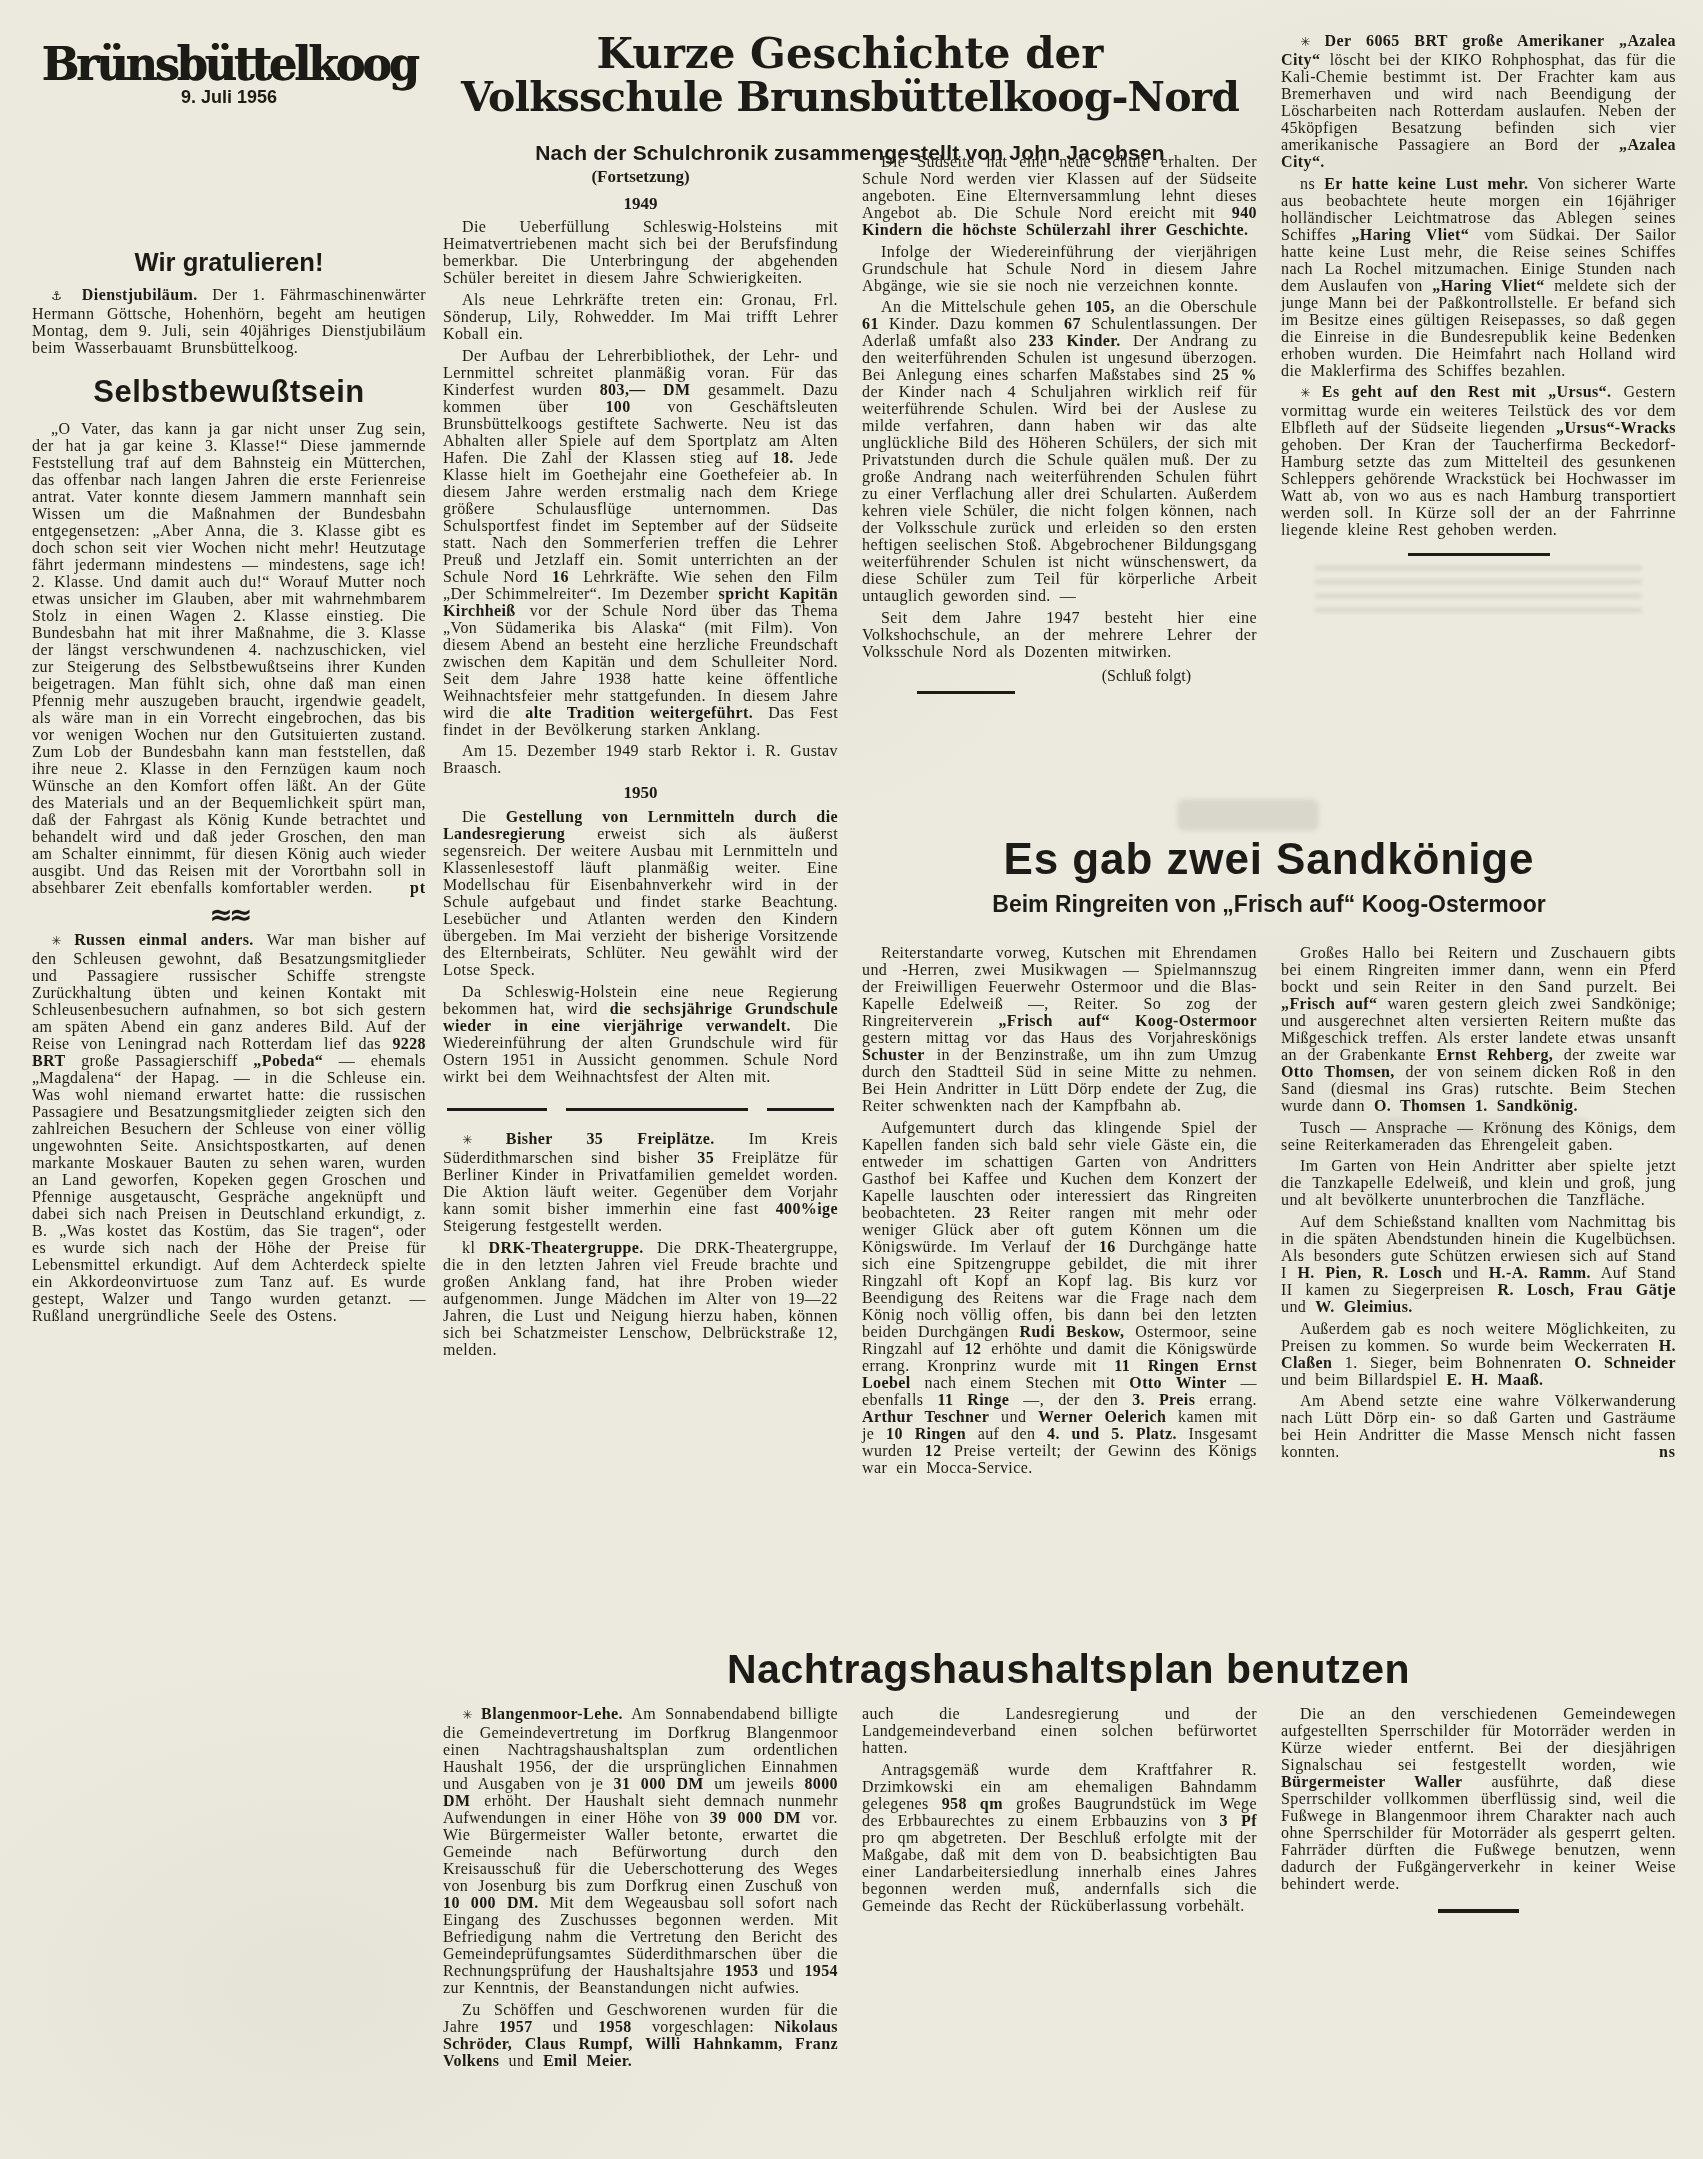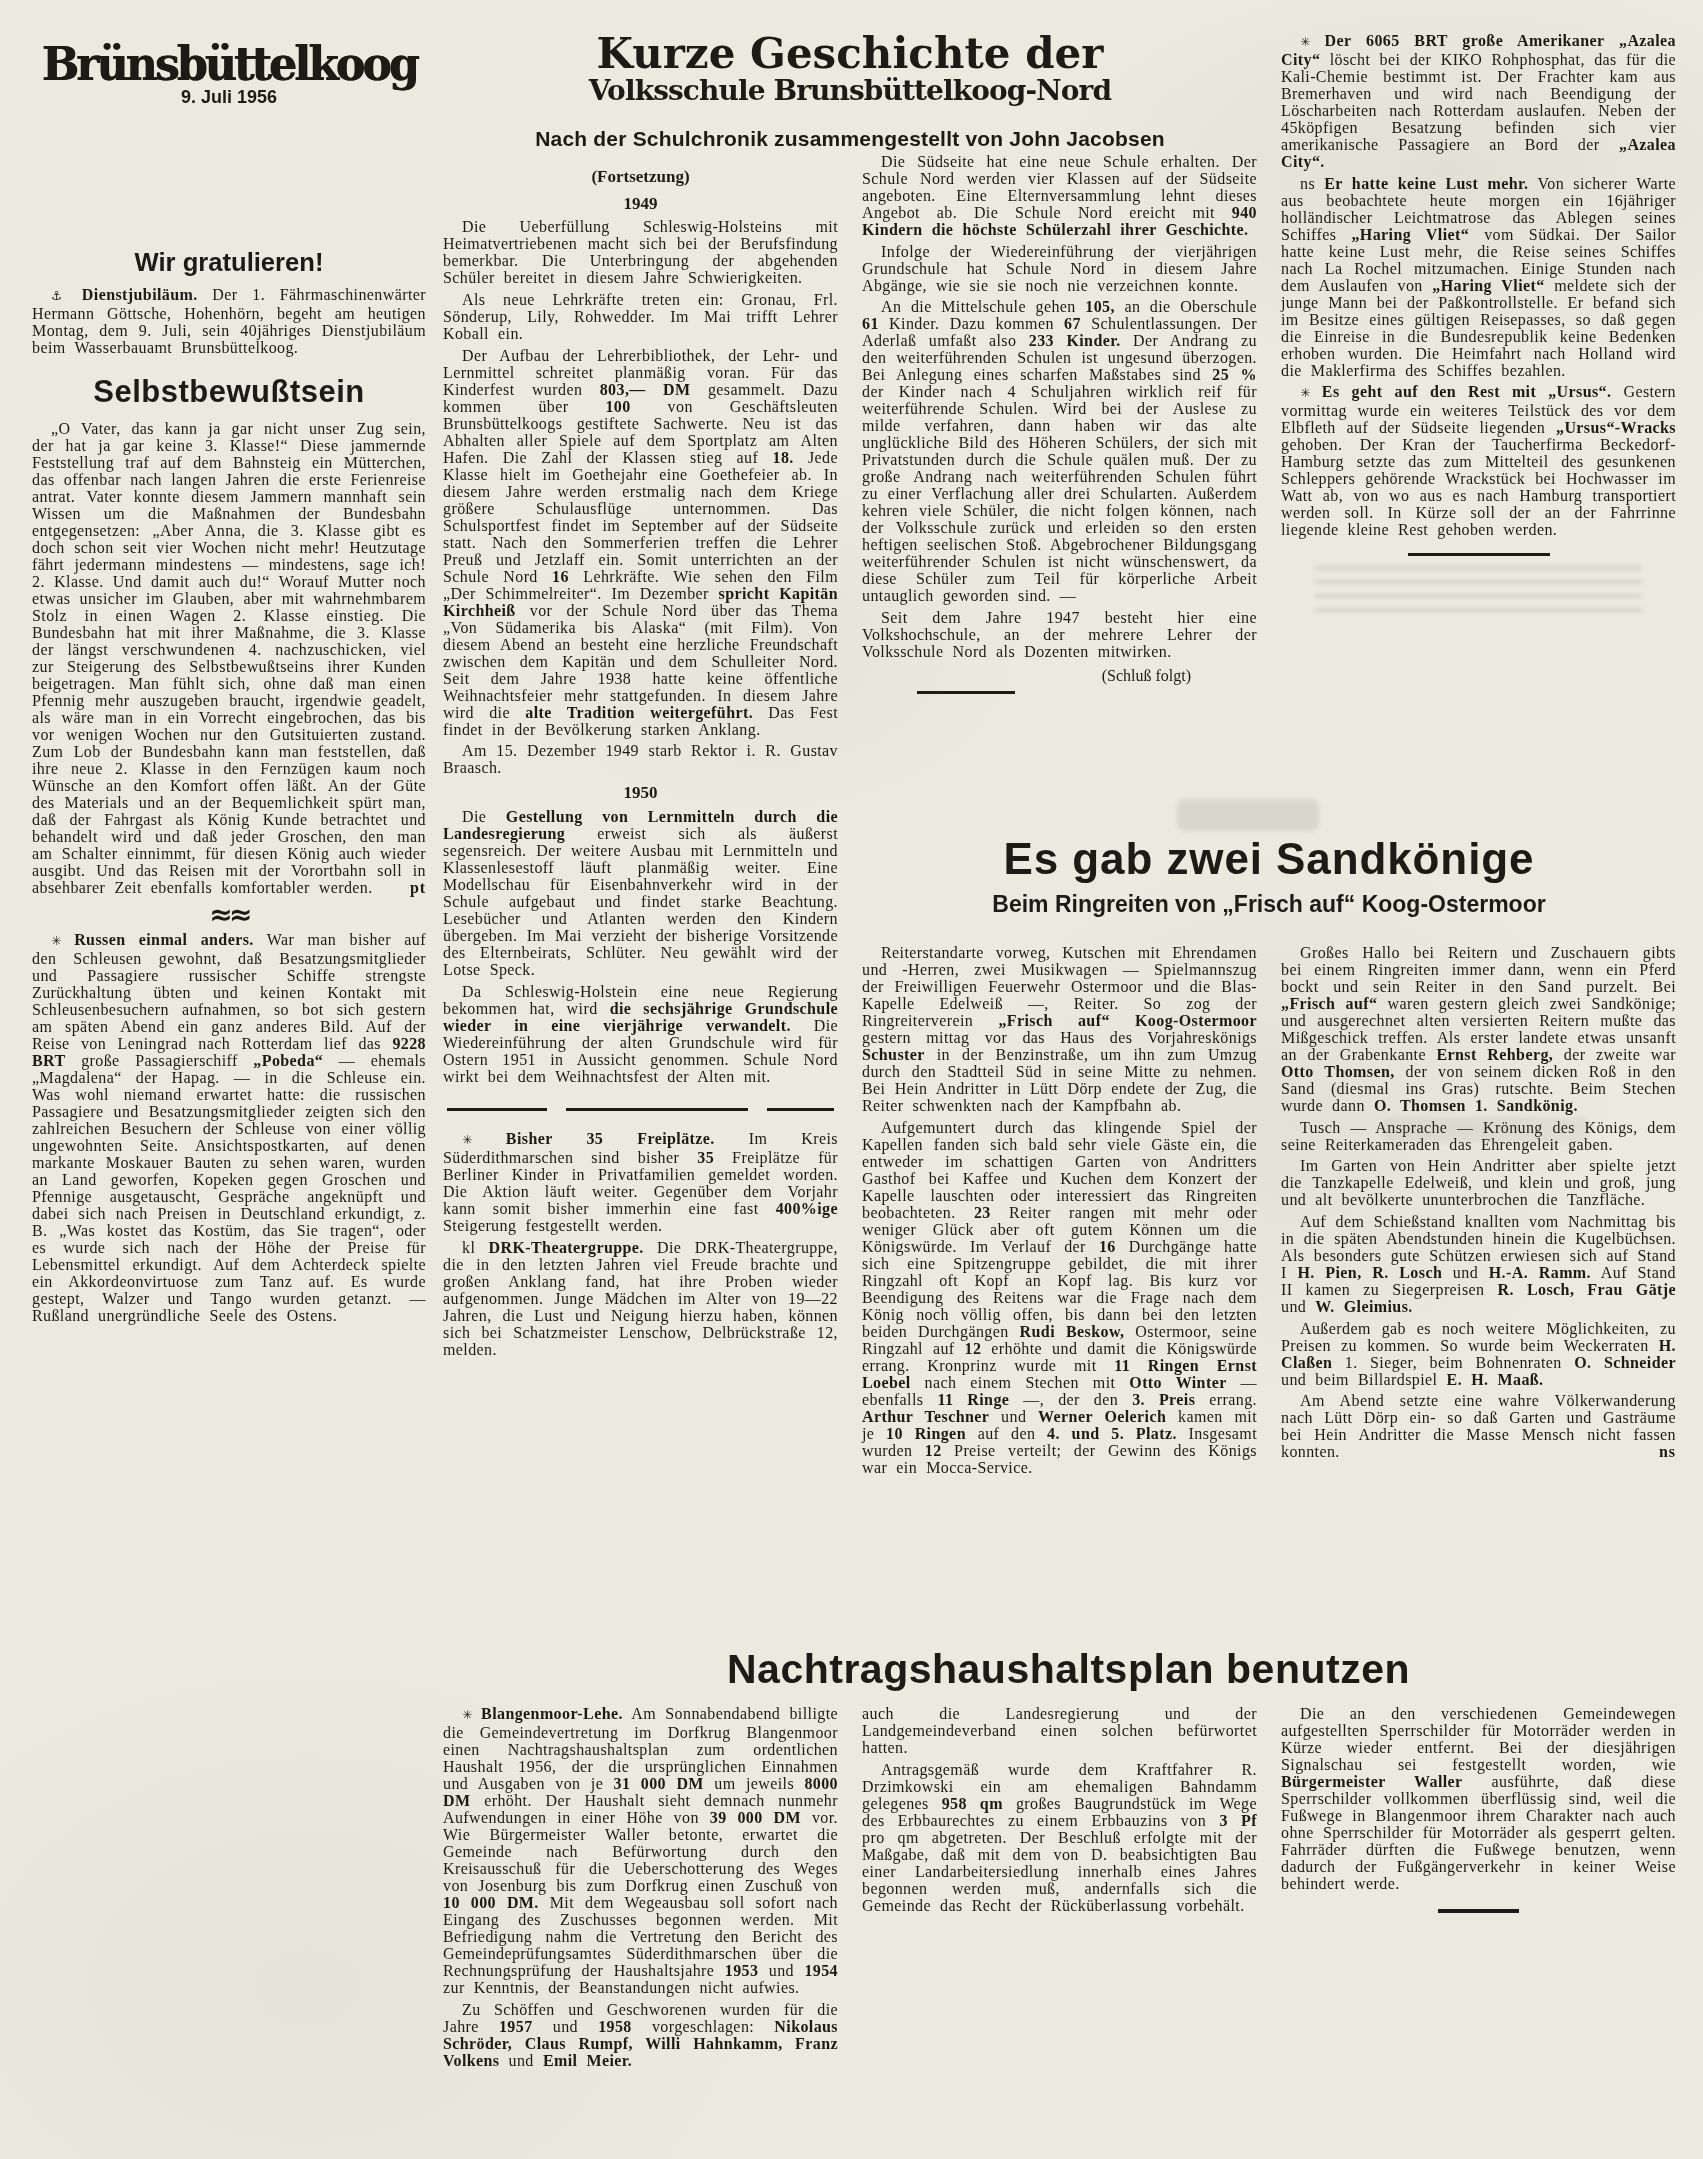--- a/index.html
+++ b/index.html
@@ -48,21 +48,21 @@
   .mh-stripes.left{clip-path:polygon(0 0,100% 12%,100% 88%,0 100%);}
   .mh-stripes.right{clip-path:polygon(0 12%,100% 0,100% 100%,0 88%);}
   .mh-shield{margin:0 3.8px 0 -5.7px;flex:none;}
   .mh-line2{font-family:"DejaVu Serif",serif;font-weight:bold;font-size:44px;line-height:1;
             letter-spacing:-2.8px;transform:scaleY(1.08);white-space:nowrap;
             text-shadow:0.9px 0 #1d1b16;margin-right:3.8px;}
   .mh-date{text-align:center;font:bold 18px/1 "Liberation Sans",sans-serif;margin-top:4px;}
   
   .ch-line{text-align:center;font-family:"DejaVu Serif",serif;font-weight:bold;}
   .ch-l1{font-size:42px;line-height:1.05;}
-  .ch-l2{font-size:28px;line-height:1.05;letter-spacing:-0.9px;}
+  .ch-l2{font-size:41px;line-height:1.05;letter-spacing:-0.9px;}
   .ch-sub{text-align:center;font:bold 21px/1.2 "Liberation Sans",sans-serif;margin-top:21px;letter-spacing:0.2px;}
   .sand-title{text-align:center;font:bold 44px/1 "Liberation Sans",sans-serif;letter-spacing:0.9px;}
   .sand-sub{text-align:center;font:bold 23px/1.2 "Liberation Sans",sans-serif;margin-top:9.5px;}
   .nach-title{text-align:center;font:bold 41px/1 "Liberation Sans",sans-serif;letter-spacing:0.5px;}
   .smudge{position:absolute;opacity:.14;filter:blur(2.8px);background:#6a675e;border-radius:7.6px;}
 </style>
 </head>
 <body>
 
 <div class="page">

